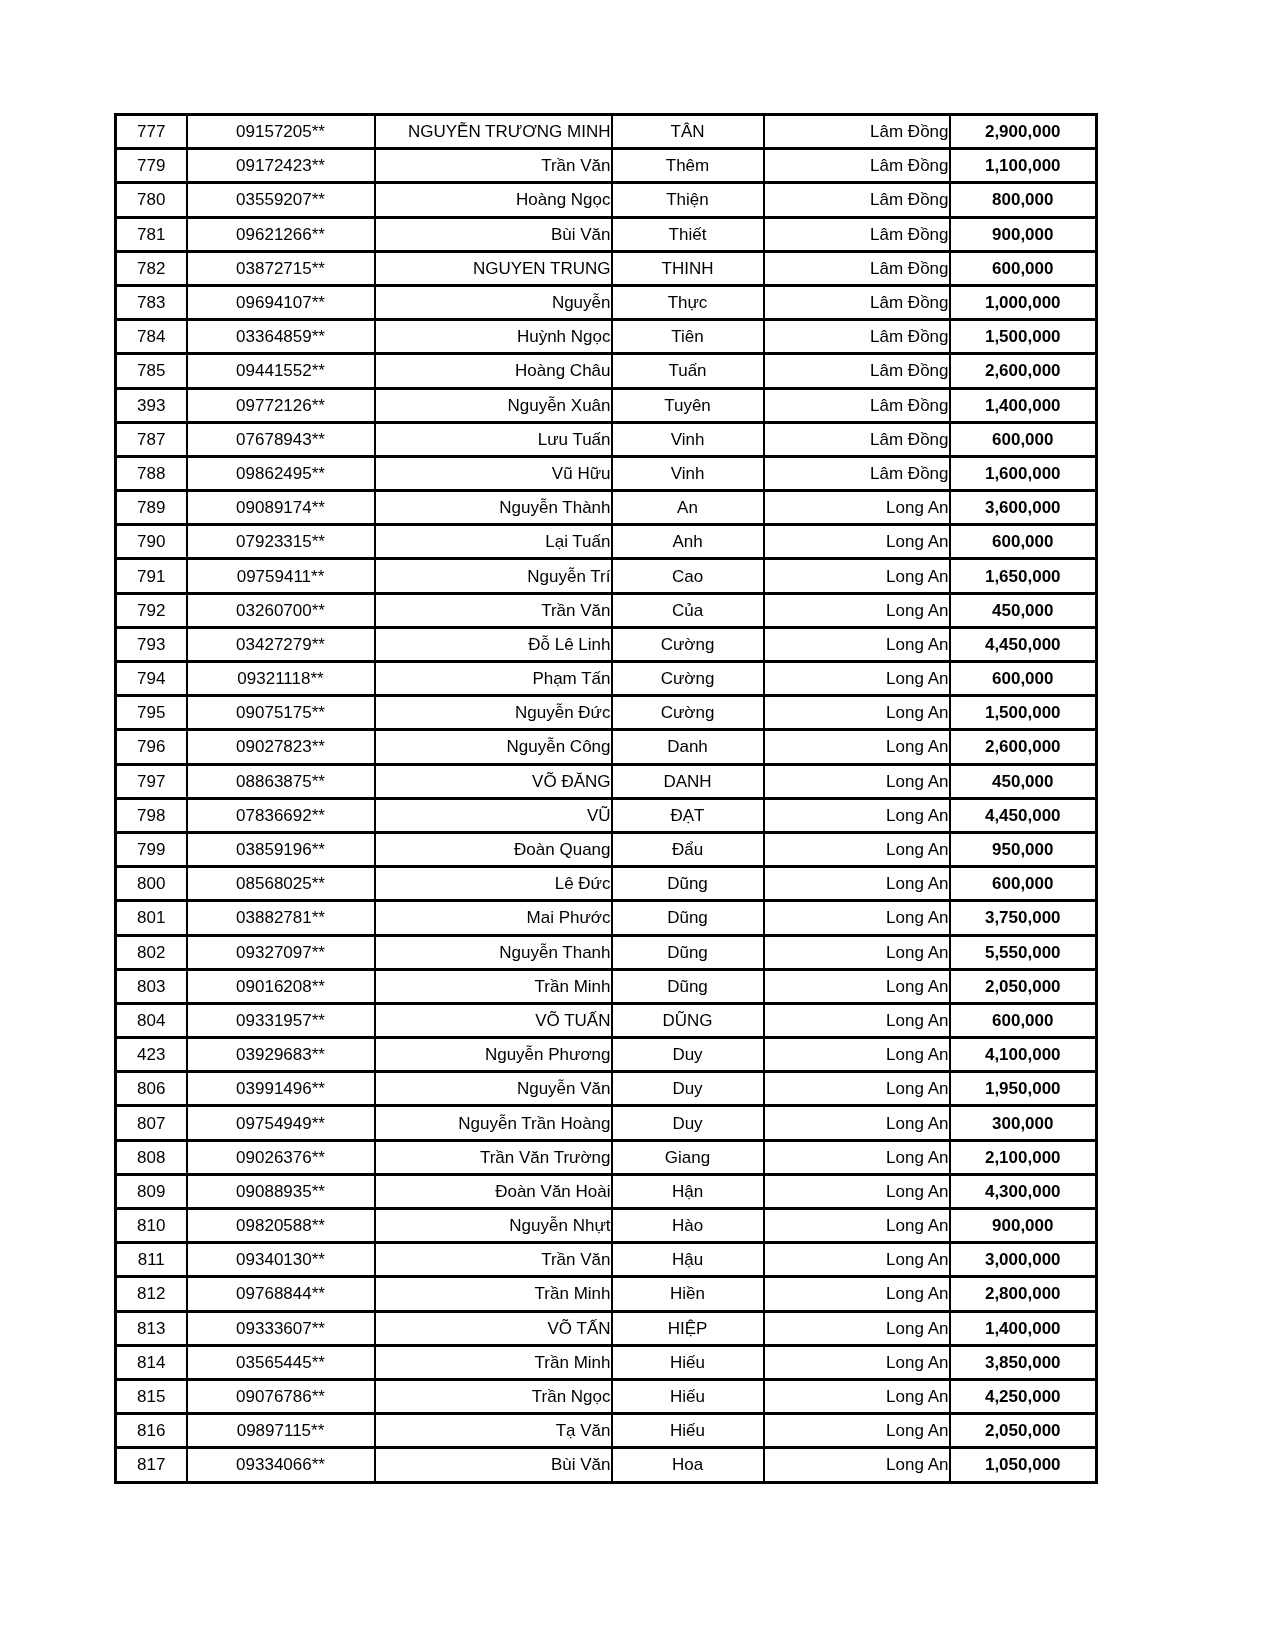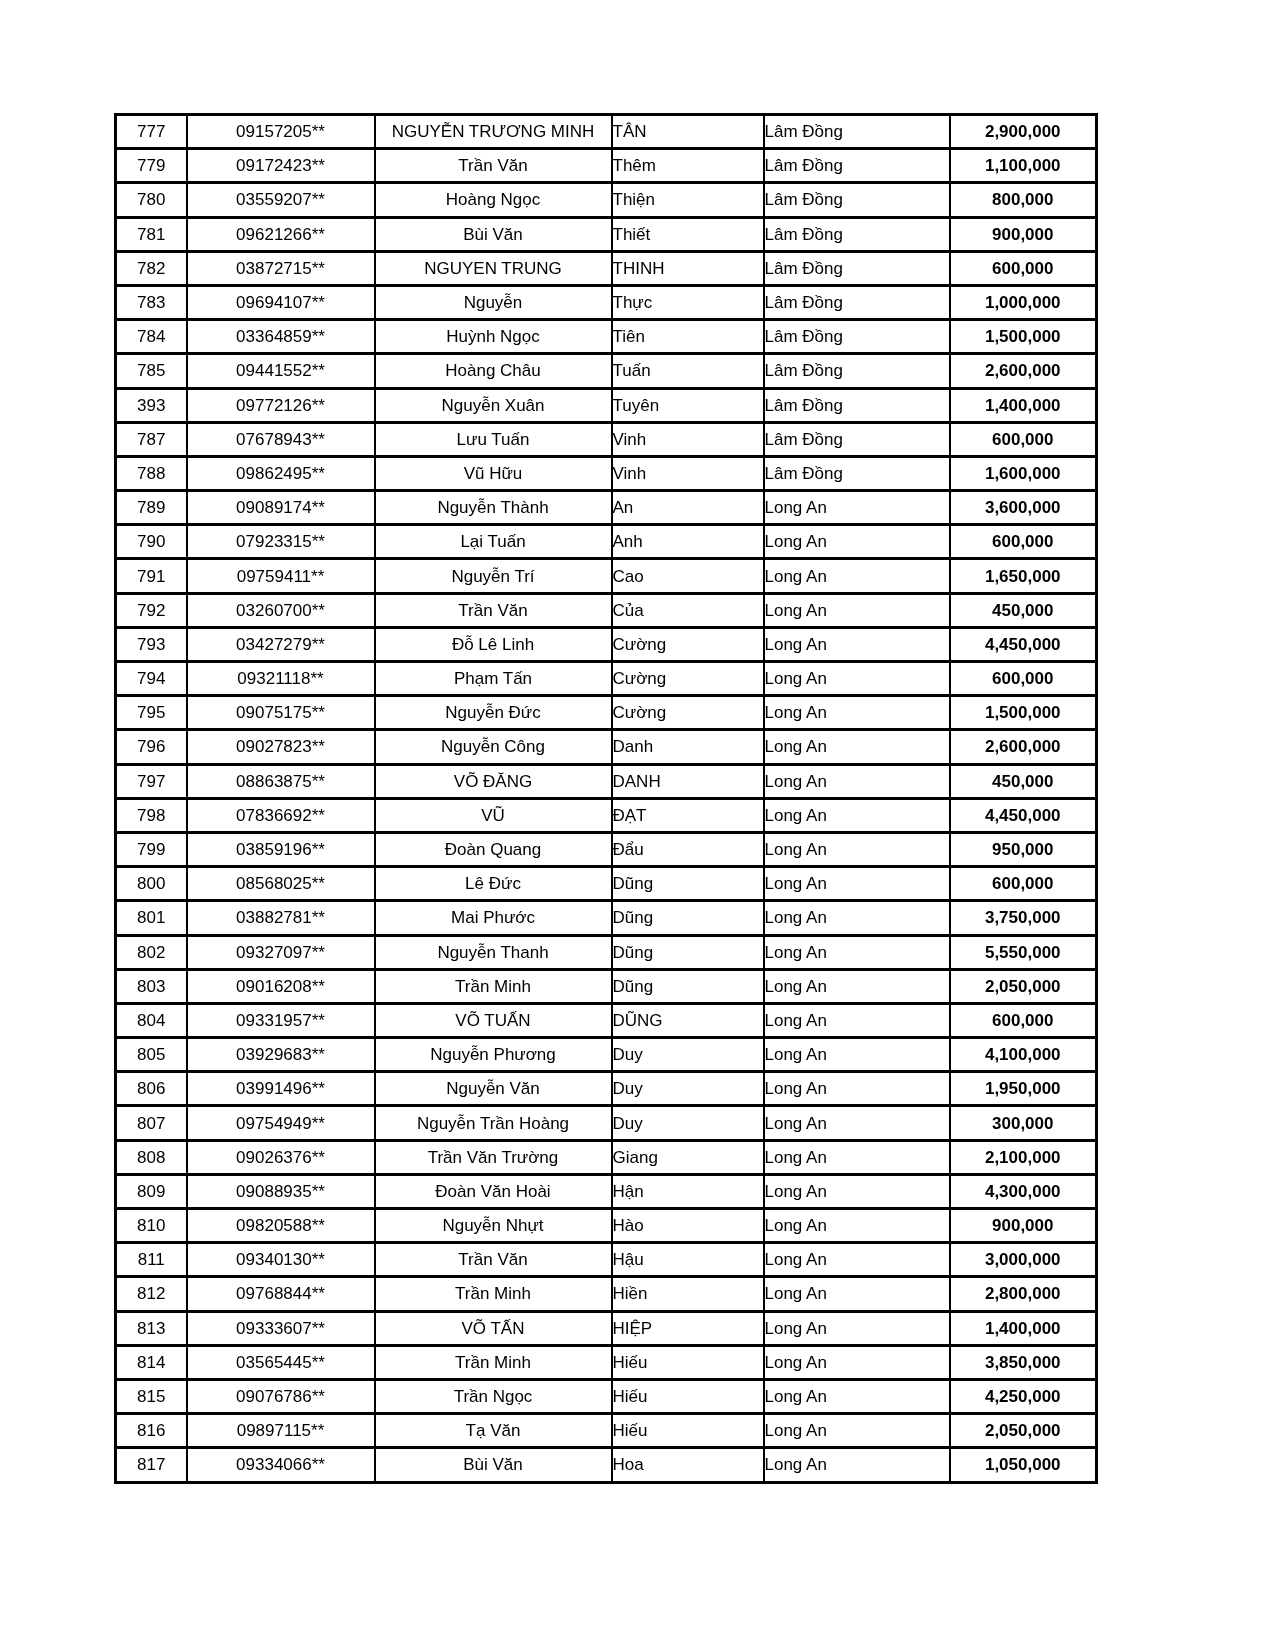--- a/index.html
+++ b/index.html
@@ -39,23 +39,23 @@
   
   col.w0 { width: 71px; }
   col.w1 { width: 188px; }
   col.w2 { width: 237px; }
   col.w3 { width: 152px; }
   col.w4 { width: 186px; }
   col.w5 { width: 147px; }
   
   td.c0 { text-align: center; }
   td.c1 { text-align: center; }
-  td.c2 { text-align: center; padding-left: 6px; }
-  td.c3 { text-align: left; padding-left: 6px; }
-  td.c4 { text-align: left; margin-top: 8px; }
+  td.c2 { text-align: right; padding-left: 6px; }
+  td.c3 { text-align: center; padding-left: 6px; }
+  td.c4 { text-align: right; margin-top: 8px; }
   td.c5 { text-align: center; padding-right: 10px; font-weight: bold; }
 </style>
 </head>
 <body>
 
 <div class="page">
   <table class="winners">
     <colgroup>
       <col class="w0">
         <col class="w1">
@@ -275,21 +275,21 @@
         </tr>
         <tr>
           <td class="c0">804</td>
           <td class="c1">09331957**</td>
           <td class="c2">VÕ TUẤN</td>
           <td class="c3">DŨNG</td>
           <td class="c4">Long An</td>
           <td class="c5">600,000</td>
         </tr>
         <tr>
-          <td class="c0">805</td>
+          <td class="c0">423</td>
           <td class="c1">03929683**</td>
           <td class="c2">Nguyễn Phương</td>
           <td class="c3">Duy</td>
           <td class="c4">Long An</td>
           <td class="c5">4,100,000</td>
         </tr>
         <tr>
           <td class="c0">806</td>
           <td class="c1">03991496**</td>
           <td class="c2">Nguyễn Văn</td>

